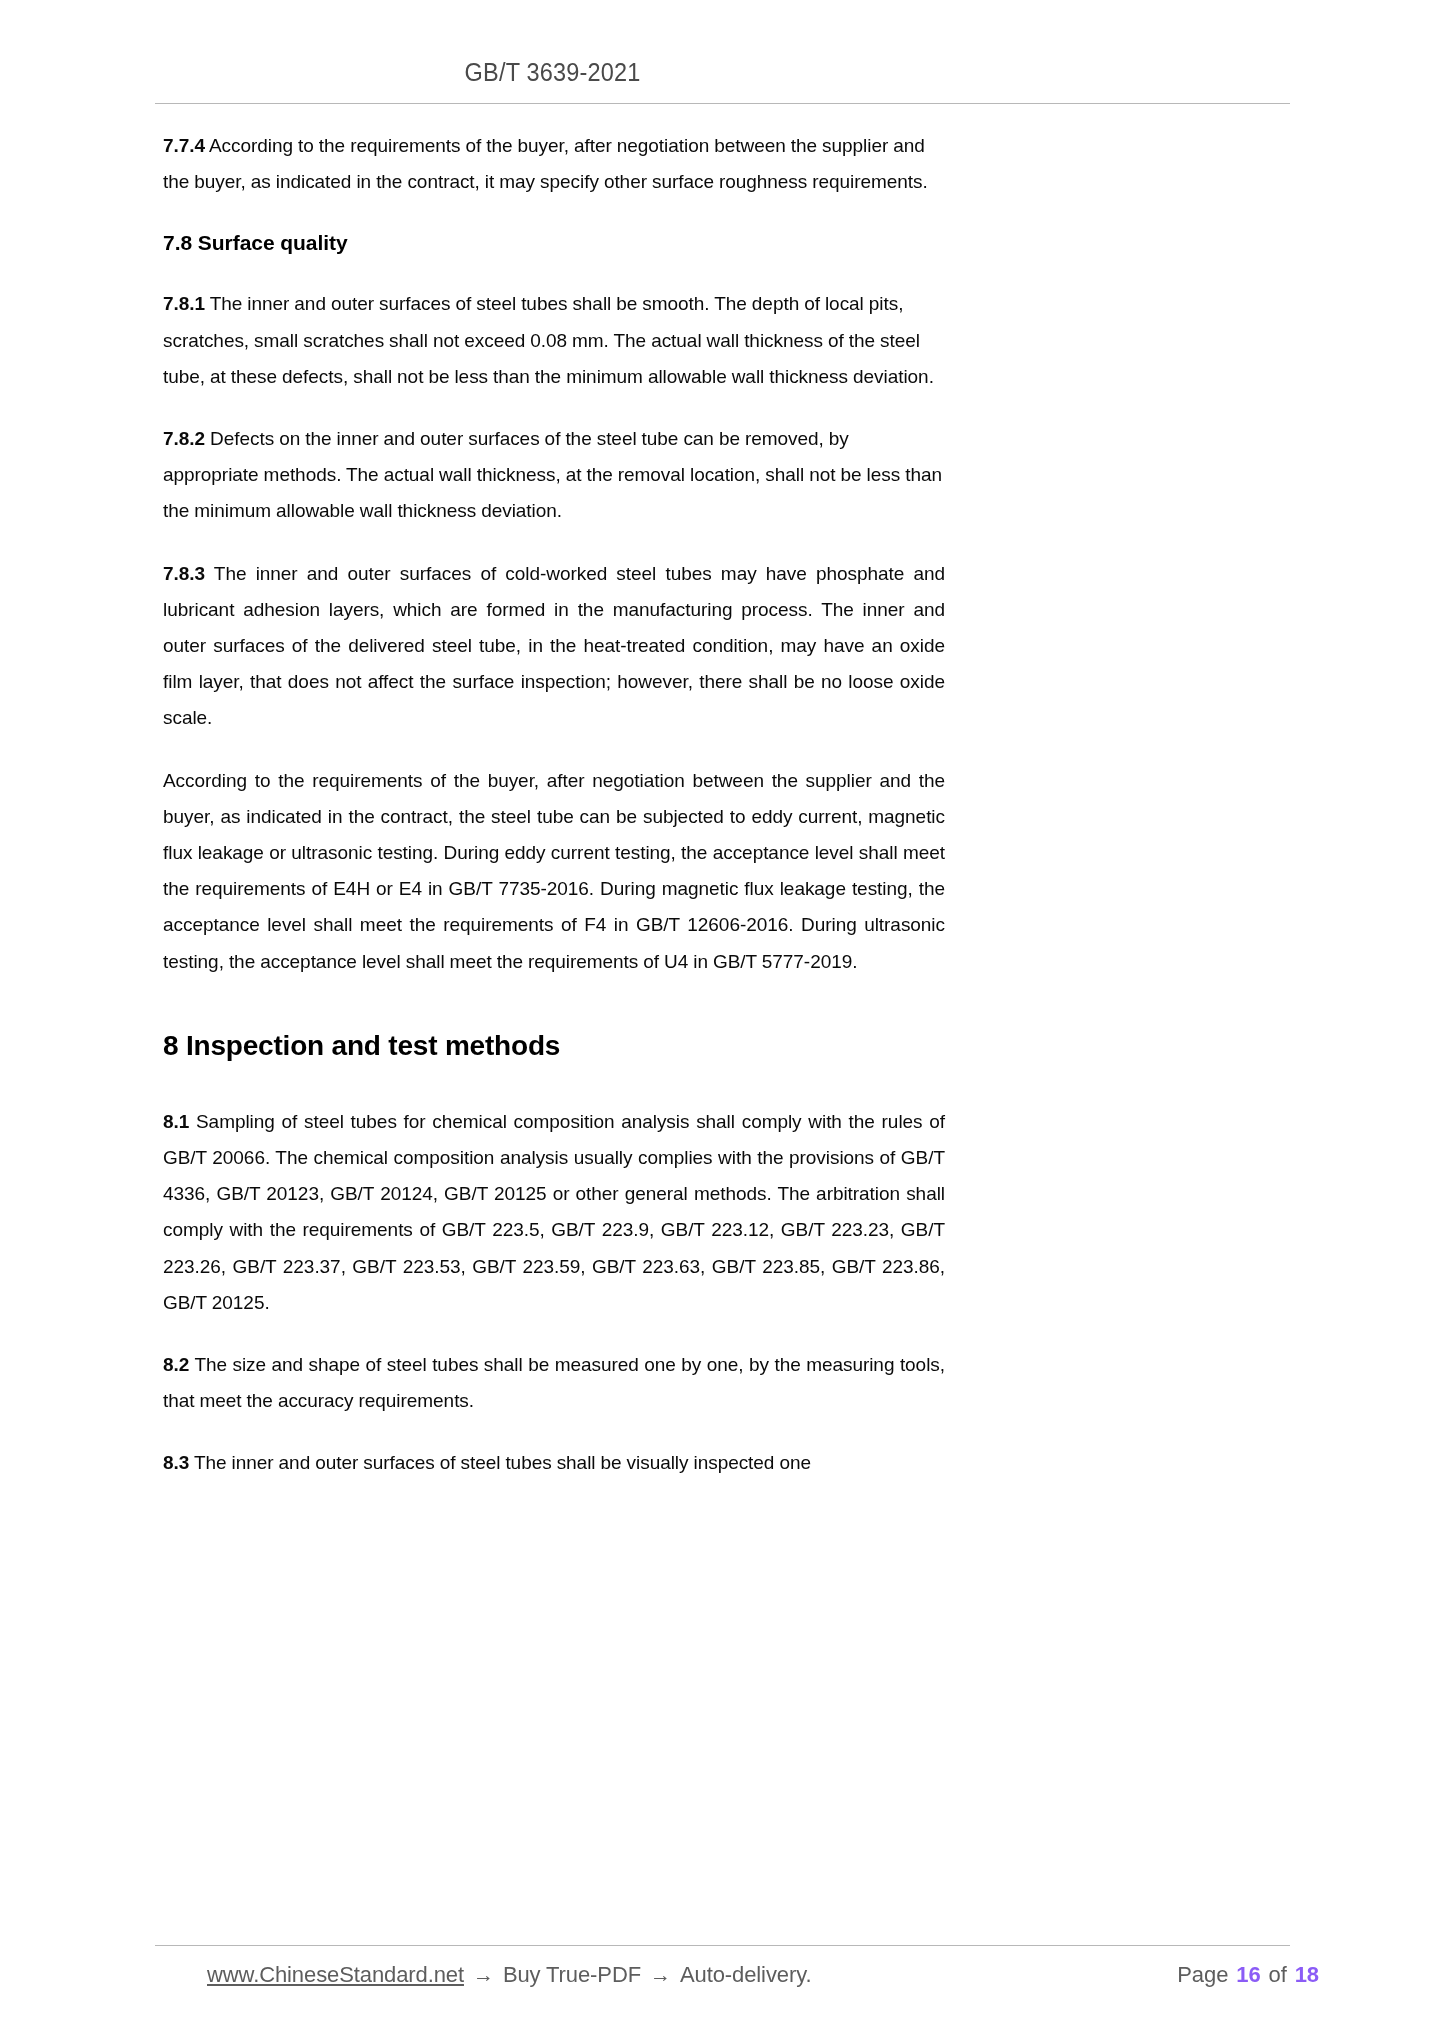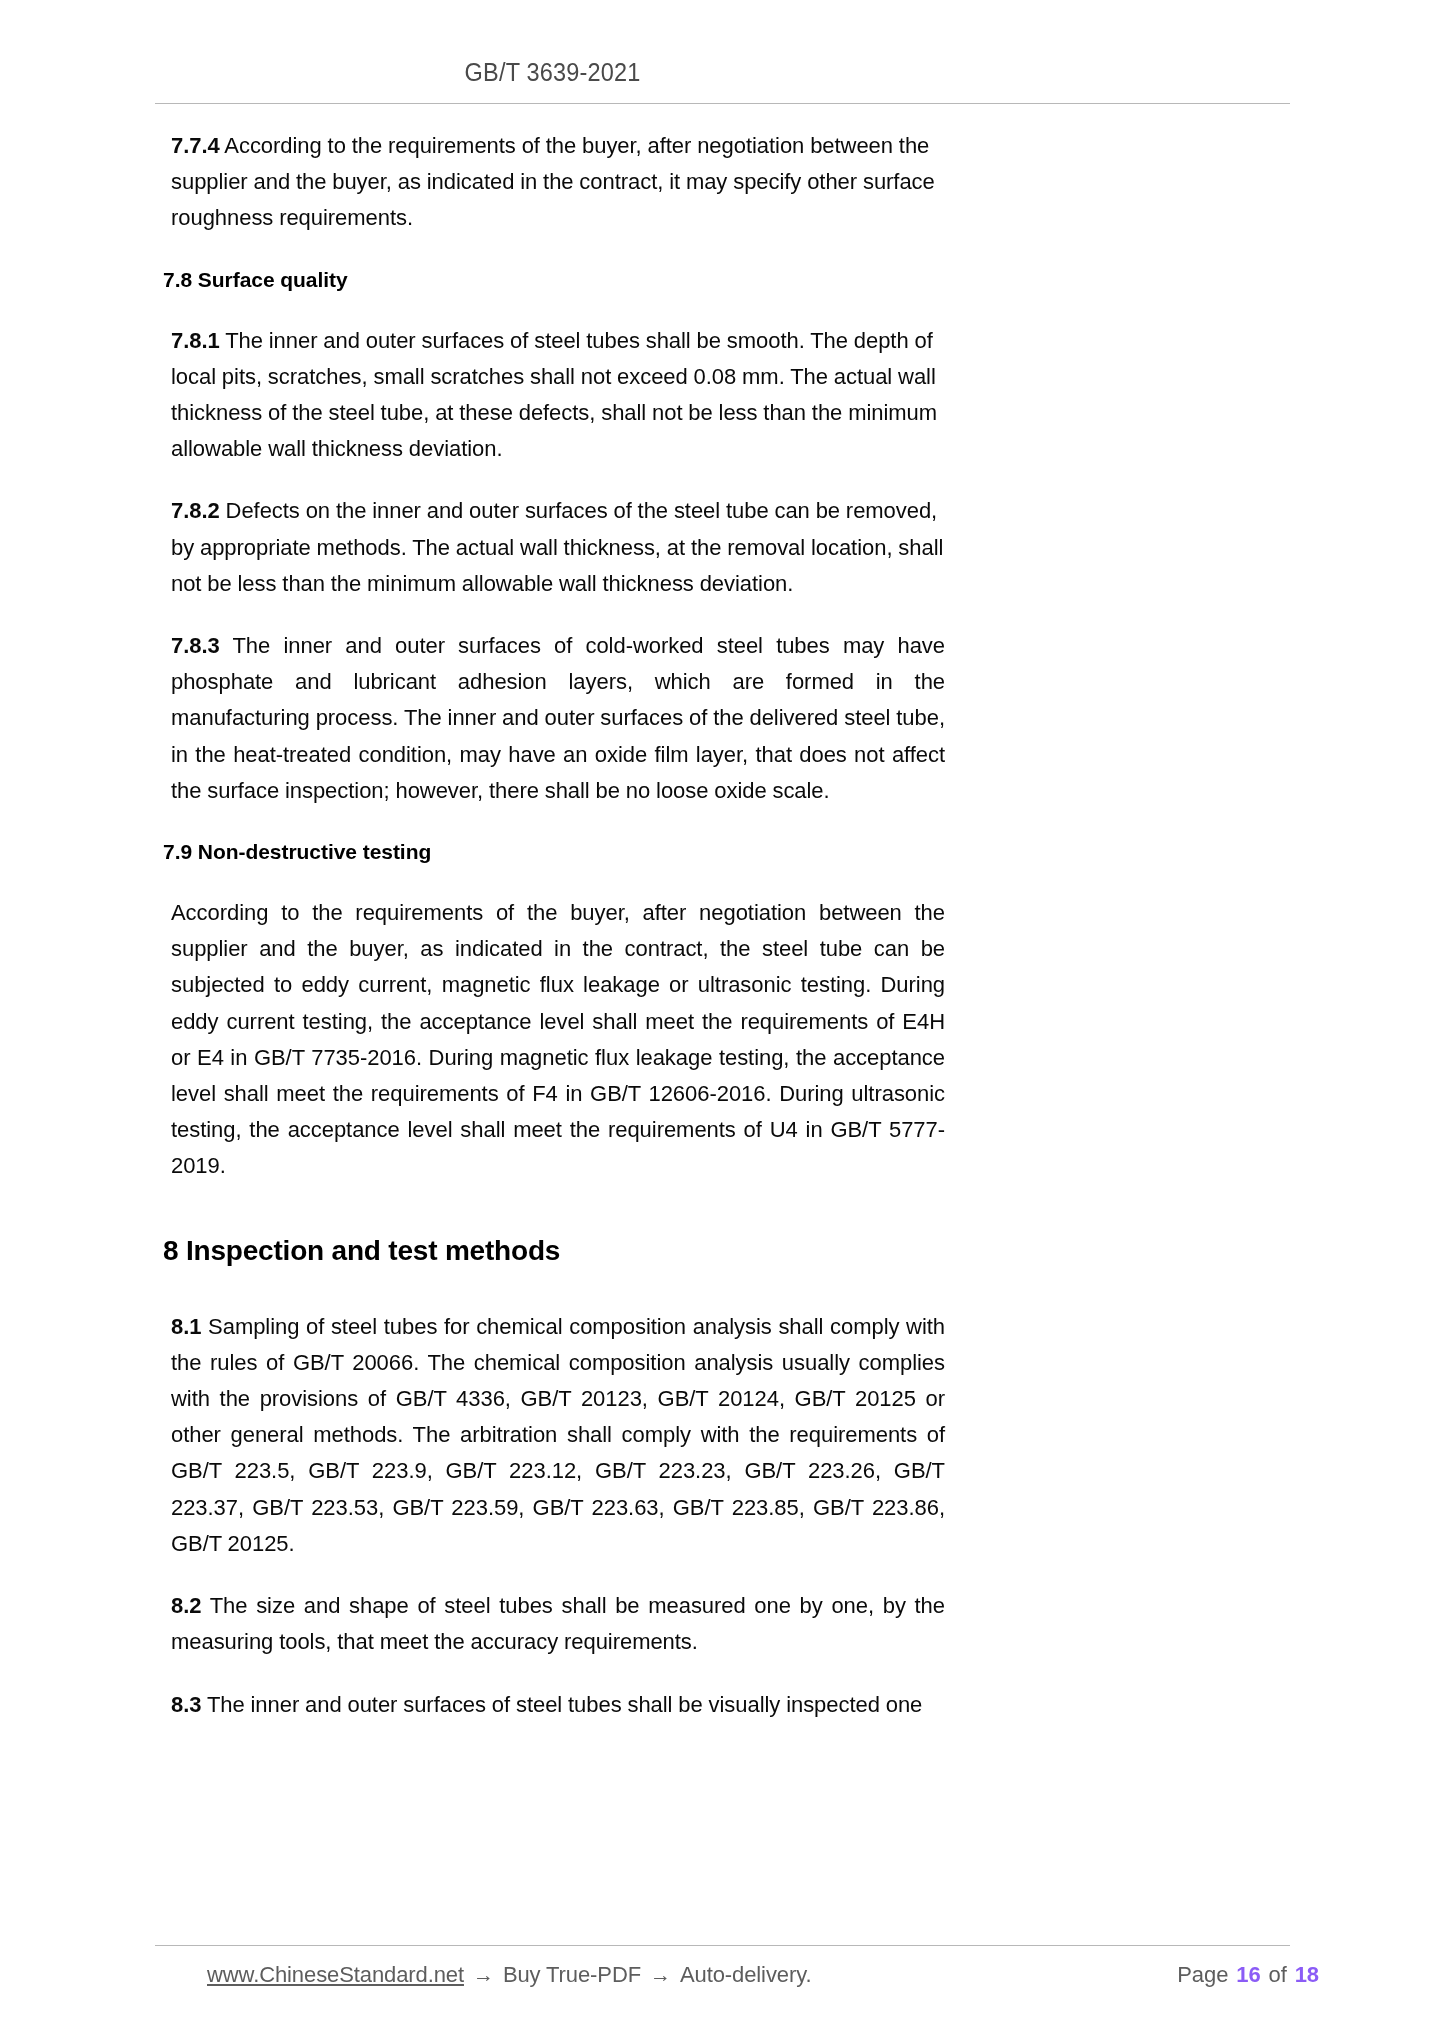--- a/index.html
+++ b/index.html
@@ -48,24 +48,24 @@
 
   
   .content {
     position: absolute;
     left: 163px;
     top: 128px;
     width: 782px;
   }
 
   .para {
-    font-size: 22px;
+    font-size: 19px;
     line-height: 36.2px;
     color: #0a0a0a;
-    margin: 0 0 26px 8px;
+    margin: 0 0 26px 0;
     text-align: left;
     letter-spacing: -0.05px;
     word-spacing: -0.2px;
   }
   .para.justify {
     text-align: justify;
     text-justify: inter-word;
   }
   .para .num {
     font-weight: bold;
@@ -157,21 +157,20 @@
     <p class="para"><span class="num">7.7.4</span><span> According to the requirements of the buyer, after negotiation between the supplier and the buyer, as indicated in the contract, it may specify other surface roughness requirements.</span></p>
 
     <h3 class="sub-heading">7.8 Surface quality</h3>
 
     <p class="para"><span class="num">7.8.1</span><span> The inner and outer surfaces of steel tubes shall be smooth. The depth of local pits, scratches, small scratches shall not exceed 0.08 mm. The actual wall thickness of the steel tube, at these defects, shall not be less than the minimum allowable wall thickness deviation.</span></p>
 
     <p class="para"><span class="num">7.8.2</span><span> Defects on the inner and outer surfaces of the steel tube can be removed, by appropriate methods. The actual wall thickness, at the removal location, shall not be less than the minimum allowable wall thickness deviation.</span></p>
 
     <p class="para justify"><span class="num">7.8.3</span><span> The inner and outer surfaces of cold-worked steel tubes may have phosphate and lubricant adhesion layers, which are formed in the manufacturing process. The inner and outer surfaces of the delivered steel tube, in the heat-treated condition, may have an oxide film layer, that does not affect the surface inspection; however, there shall be no loose oxide scale.</span></p>
 
-    <h3 class="sub-heading">7.9 Non-destructive testing</h3>
 
     <p class="para justify">According to the requirements of the buyer, after negotiation between the supplier and the buyer, as indicated in the contract, the steel tube can be subjected to eddy current, magnetic flux leakage or ultrasonic testing. During eddy current testing, the acceptance level shall meet the requirements of E4H or E4 in GB/T 7735-2016. During magnetic flux leakage testing, the acceptance level shall meet the requirements of F4 in GB/T 12606-2016. During ultrasonic testing, the acceptance level shall meet the requirements of U4 in GB/T 5777-2019.</p>
 
     <h2 class="major-heading">8 Inspection and test methods</h2>
 
     <p class="para justify"><span class="num">8.1</span><span> Sampling of steel tubes for chemical composition analysis shall comply with the rules of GB/T 20066. The chemical composition analysis usually complies with the provisions of GB/T 4336, GB/T 20123, GB/T 20124, GB/T 20125 or other general methods. The arbitration shall comply with the requirements of GB/T 223.5, GB/T 223.9, GB/T 223.12, GB/T 223.23, GB/T 223.26, GB/T 223.37, GB/T 223.53, GB/T 223.59, GB/T 223.63, GB/T 223.85, GB/T 223.86, GB/T 20125.</span></p>
 
     <p class="para justify"><span class="num">8.2</span><span> The size and shape of steel tubes shall be measured one by one, by the measuring tools, that meet the accuracy requirements.</span></p>
 
     <p class="para"><span class="num">8.3</span><span> The inner and outer surfaces of steel tubes shall be visually inspected one</span></p>

